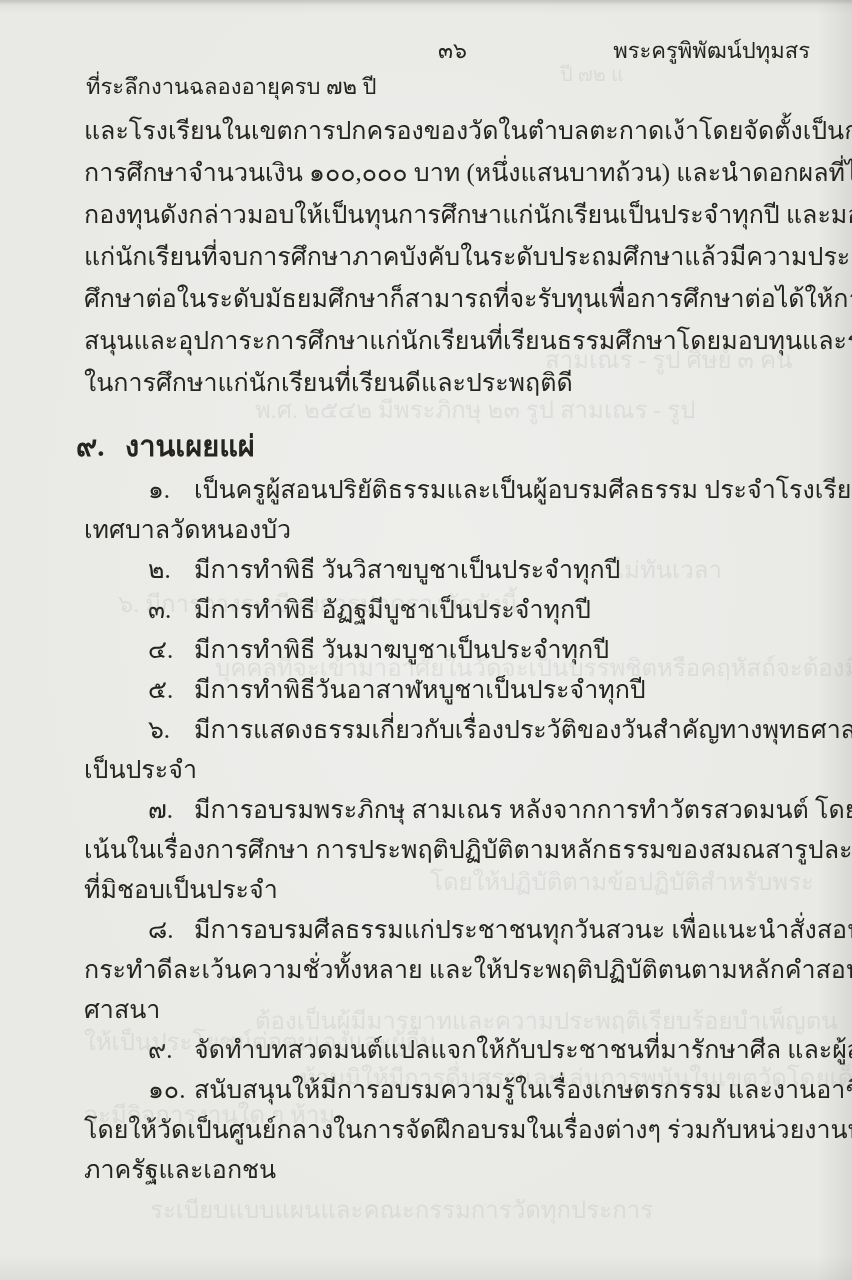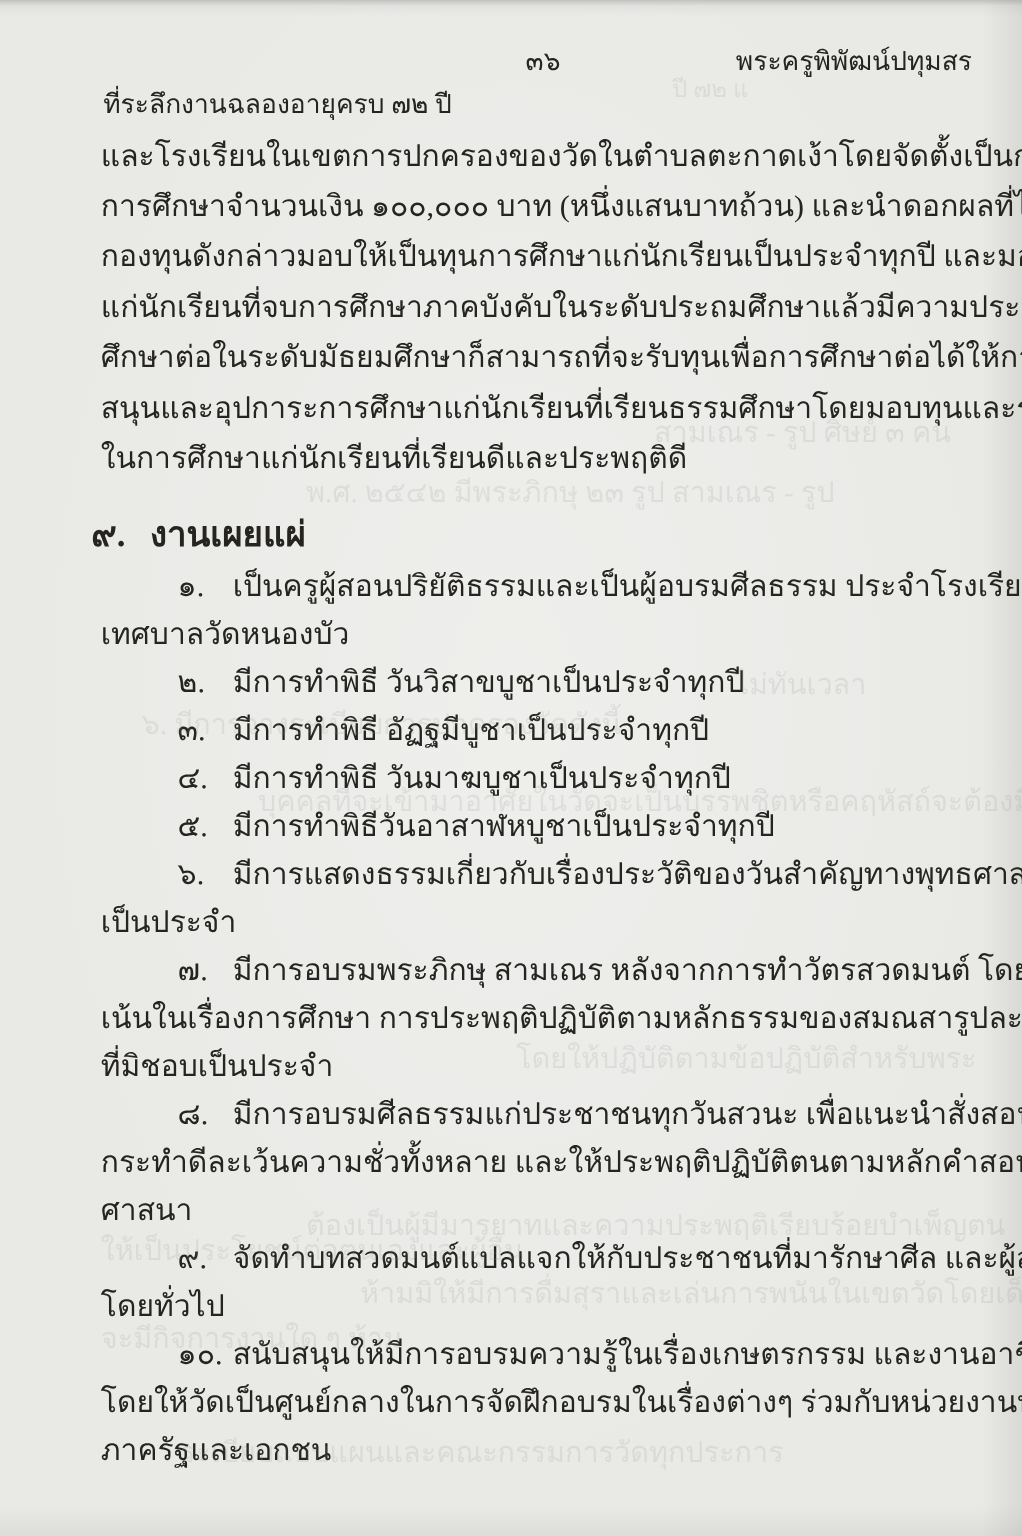--- a/index.html
+++ b/index.html
@@ -102,21 +102,20 @@
         <div class="iline">เน้นในเรื่องการศึกษา การประพฤติปฏิบัติตามหลักธรรมของสมณสารูปละเว้นในสิ่ง</div>
         <div class="iline">ที่มิชอบเป็นประจำ</div>
       </div>
       <div class="item">
         <div class="iline"><span class="num">๘.</span>มีการอบรมศีลธรรมแก่ประชาชนทุกวันสวนะ เพื่อแนะนำสั่งสอนให้</div>
         <div class="iline">กระทำดีละเว้นความชั่วทั้งหลาย  และให้ประพฤติปฏิบัติตนตามหลักคำสอนของ</div>
         <div class="iline">ศาสนา</div>
       </div>
       <div class="item">
         <div class="iline"><span class="num">๙.</span>จัดทำบทสวดมนต์แปลแจกให้กับประชาชนที่มารักษาศีล และผู้สนใจ</div>
-        <div class="iline">โดยทั่วไป</div>
       </div>
       <div class="item">
         <div class="iline"><span class="num">๑๐.</span>สนับสนุนให้มีการอบรมความรู้ในเรื่องเกษตรกรรม  และงานอาชีพ</div>
         <div class="iline">โดยให้วัดเป็นศูนย์กลางในการจัดฝึกอบรมในเรื่องต่างๆ ร่วมกับหน่วยงานทั้ง</div>
         <div class="iline">ภาครัฐและเอกชน</div>
       </div>
     </div>
 
   <div id="ghosts">
       <div class="ghost" style="left: 560px; top: 38px; font-size: 20px; margin-top: 20px;">ปี ๗๒ แ</div>

